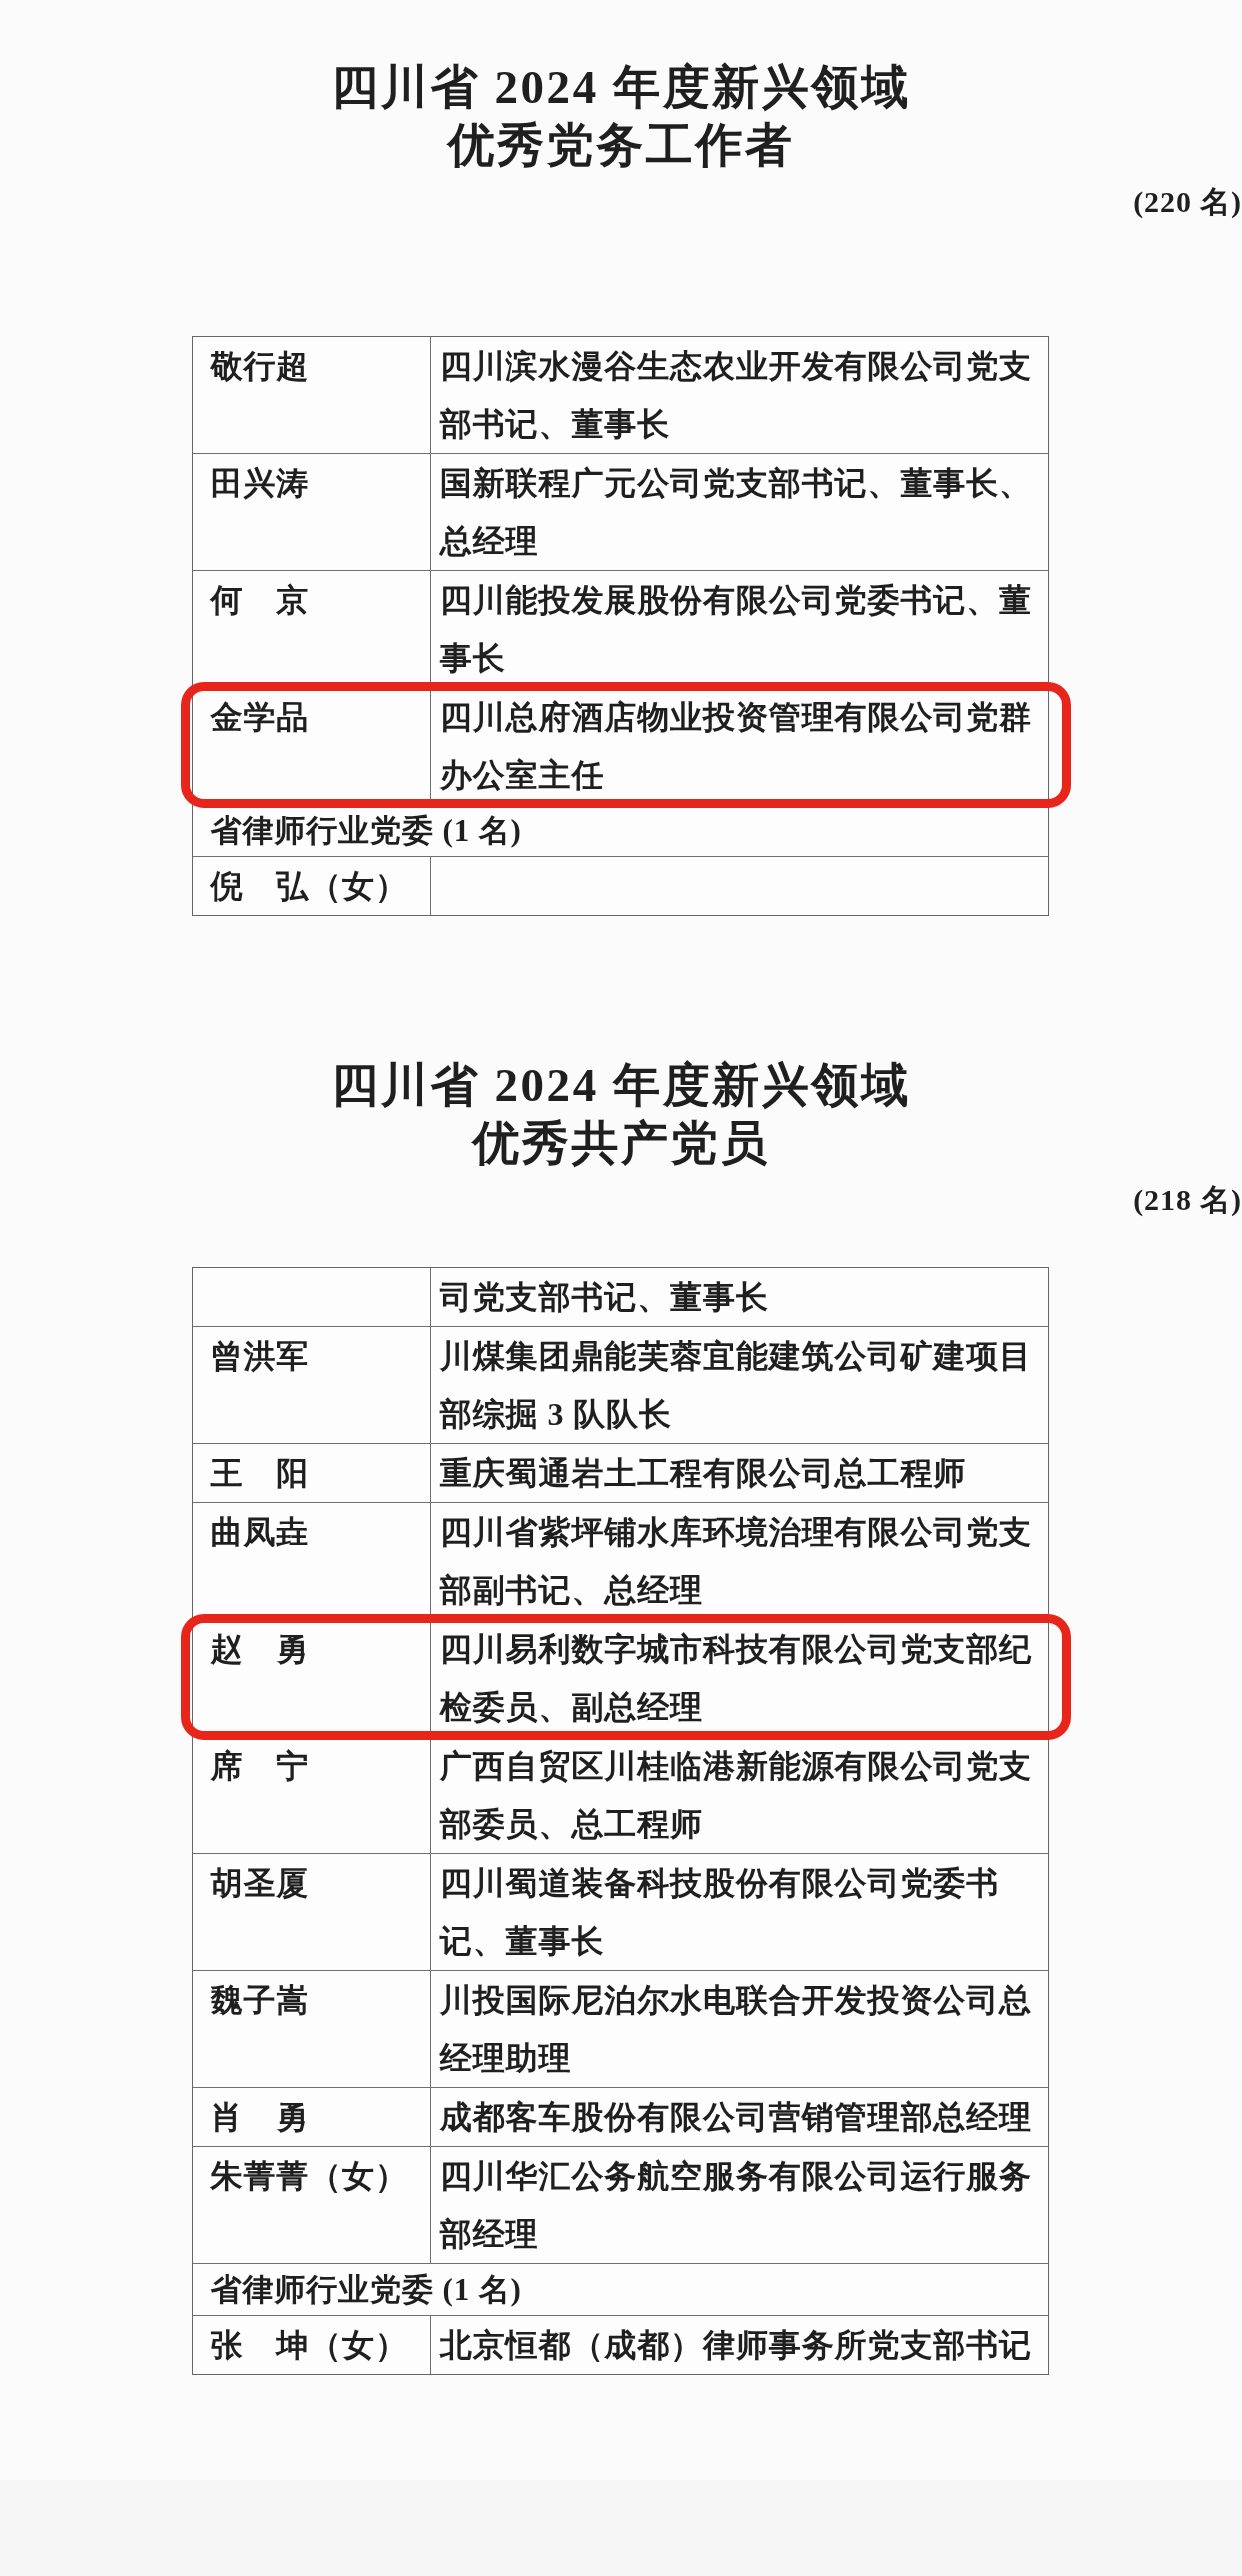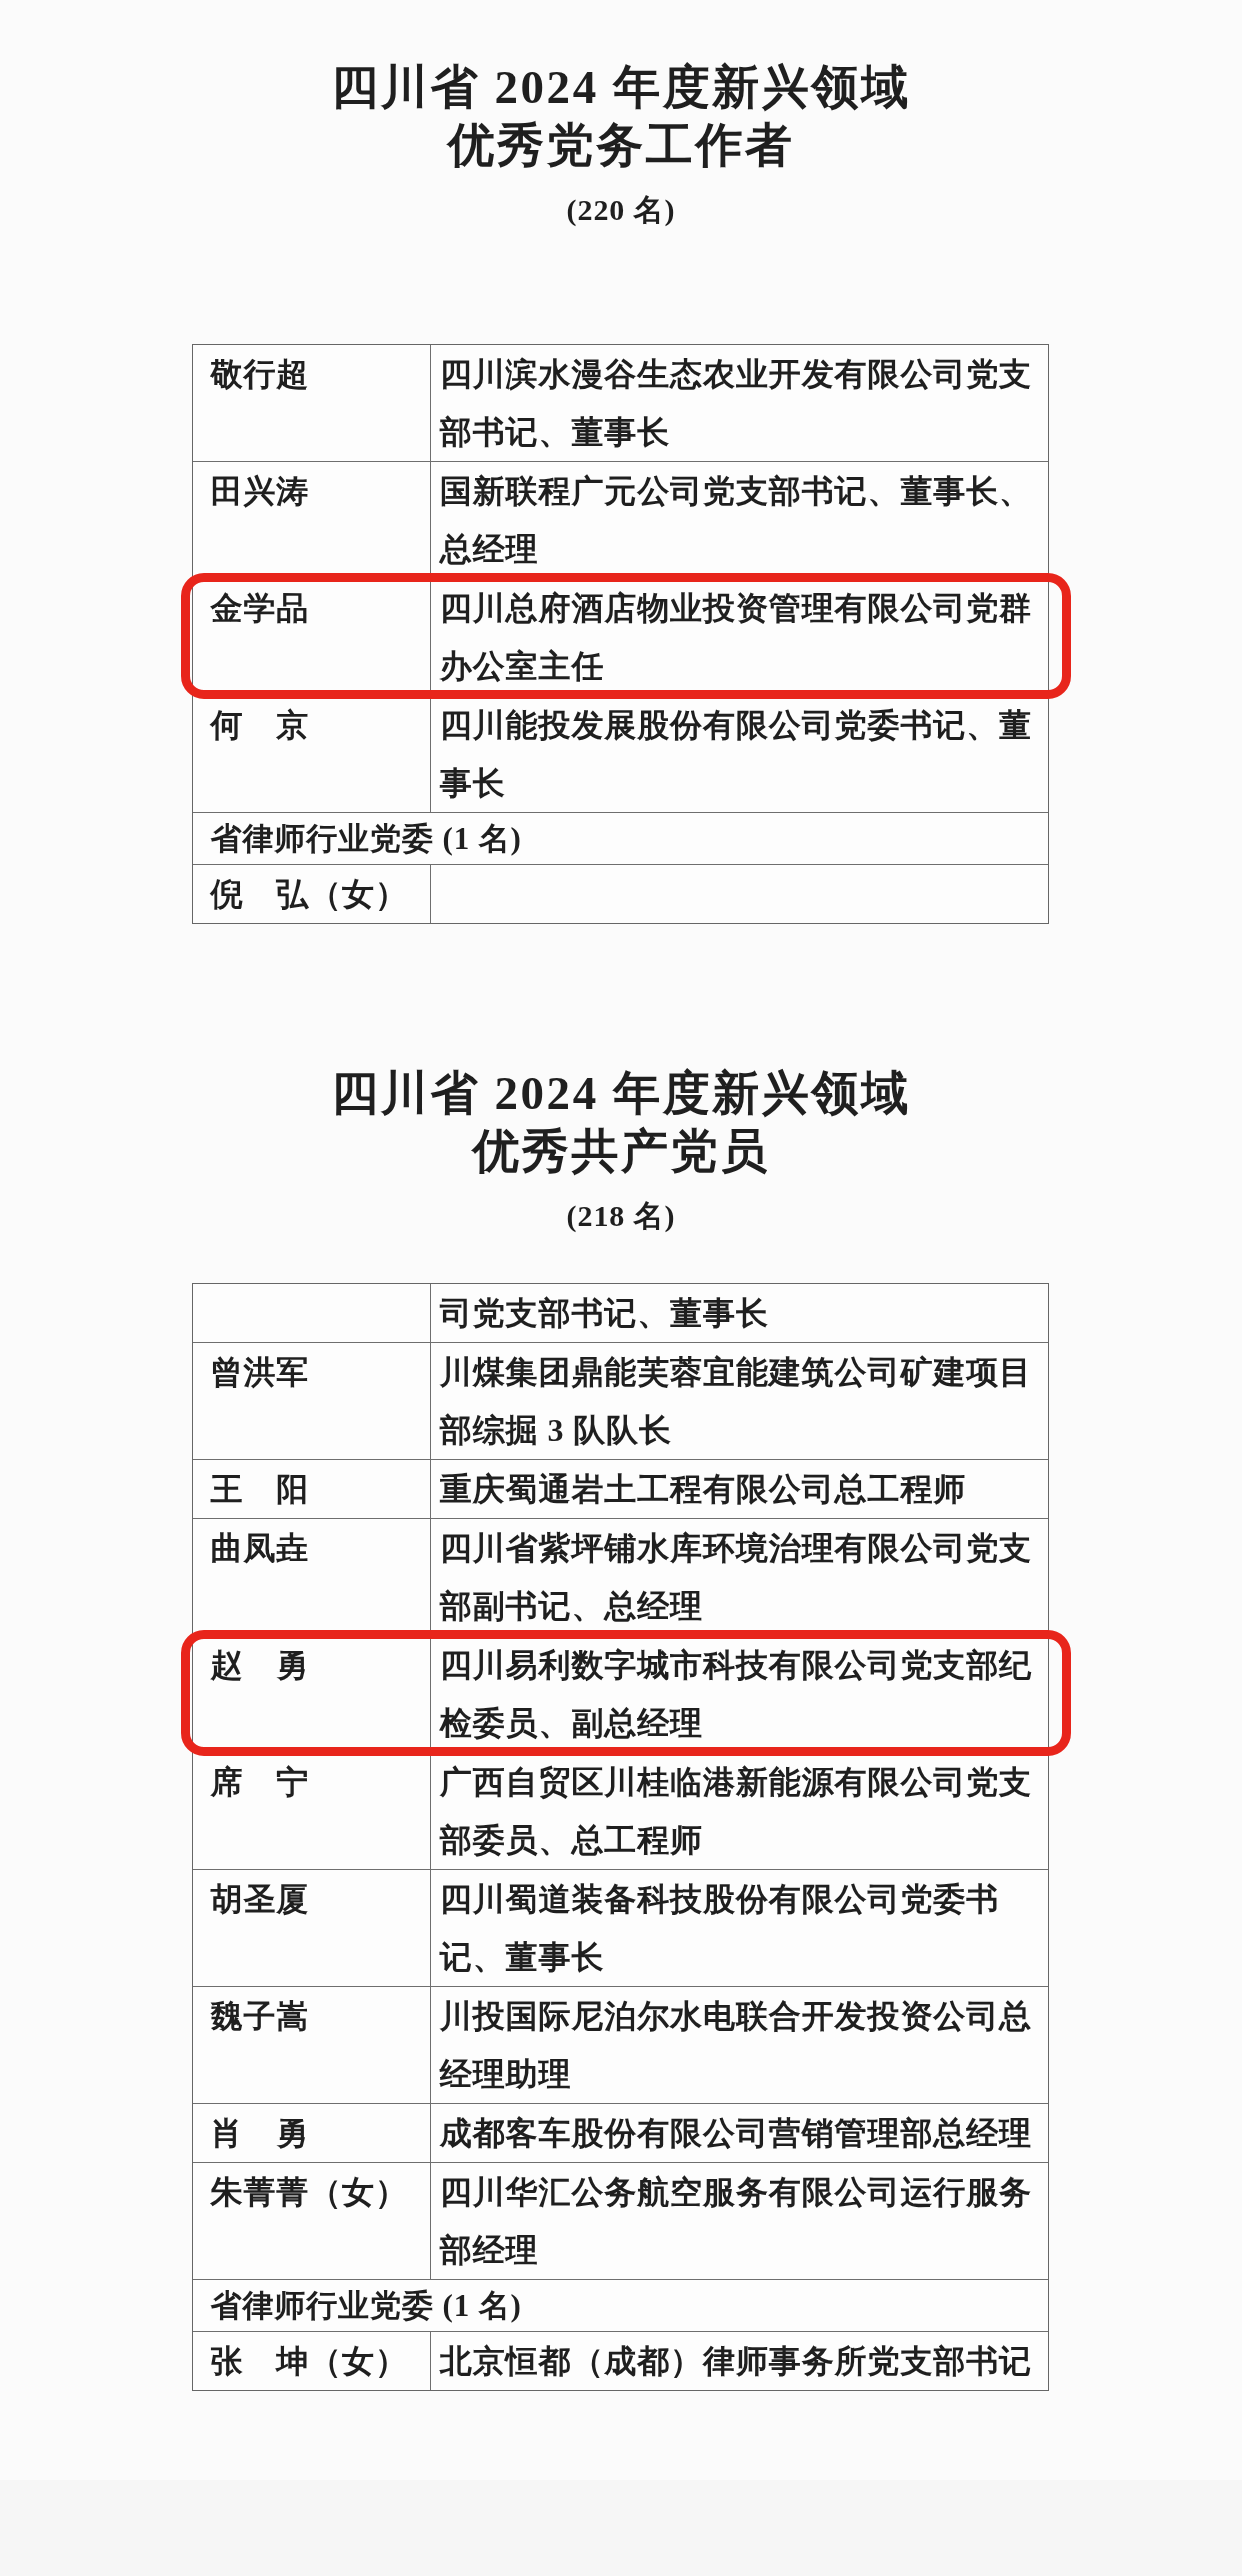--- a/index.html
+++ b/index.html
@@ -21,24 +21,24 @@
   }
   .award-section { width: 1242px; }
   .section-title {
     text-align: center;
     font-size: 47px;
     line-height: 58px;
     letter-spacing: 2.6px;
     white-space: nowrap;
   }
   .count-label {
-    text-align: center;
+    text-align: right;
     font-size: 30px;
     line-height: 35px;
-    margin-top: 18px;
+    margin-top: 10px;
     letter-spacing: 0.9px;
   }
   .doc-table {
     position: relative;
     margin-left: 192px;
     width: 857px;
     border: 1.8px solid #666;
     box-sizing: border-box;
     background: #fdfdfd;
   }
@@ -99,27 +99,27 @@
     <div class="doc-table t1">
         <div class="row entry-row">
           <div class="cell name-cell">敬行超</div>
           <div class="cell desc-cell">四川滨水漫谷生态农业开发有限公司党支部书记、董事长</div>
         </div>
         <div class="row entry-row">
           <div class="cell name-cell">田兴涛</div>
           <div class="cell desc-cell">国新联程广元公司党支部书记、董事长、总经理</div>
         </div>
         <div class="row entry-row">
+          <div class="cell name-cell">何　京</div>
+          <div class="cell desc-cell">四川能投发展股份有限公司党委书记、董事长</div>
+        </div>
+        <div class="row entry-row">
           <div class="cell name-cell">金学品</div>
           <div class="cell desc-cell">四川总府酒店物业投资管理有限公司党群办公室主任</div>
           <div class="highlight-box"></div>
-        </div>
-        <div class="row entry-row">
-          <div class="cell name-cell">何　京</div>
-          <div class="cell desc-cell">四川能投发展股份有限公司党委书记、董事长</div>
         </div>
         <div class="row section-row">省律师行业党委 (1 名)</div>
         <div class="row entry-row">
           <div class="cell name-cell">倪　弘（女）</div>
         </div>
       </div>
   </div>
 
   <div class="award-section s2">
     <div class="section-title">四川省 2024 年度新兴领域</div>

